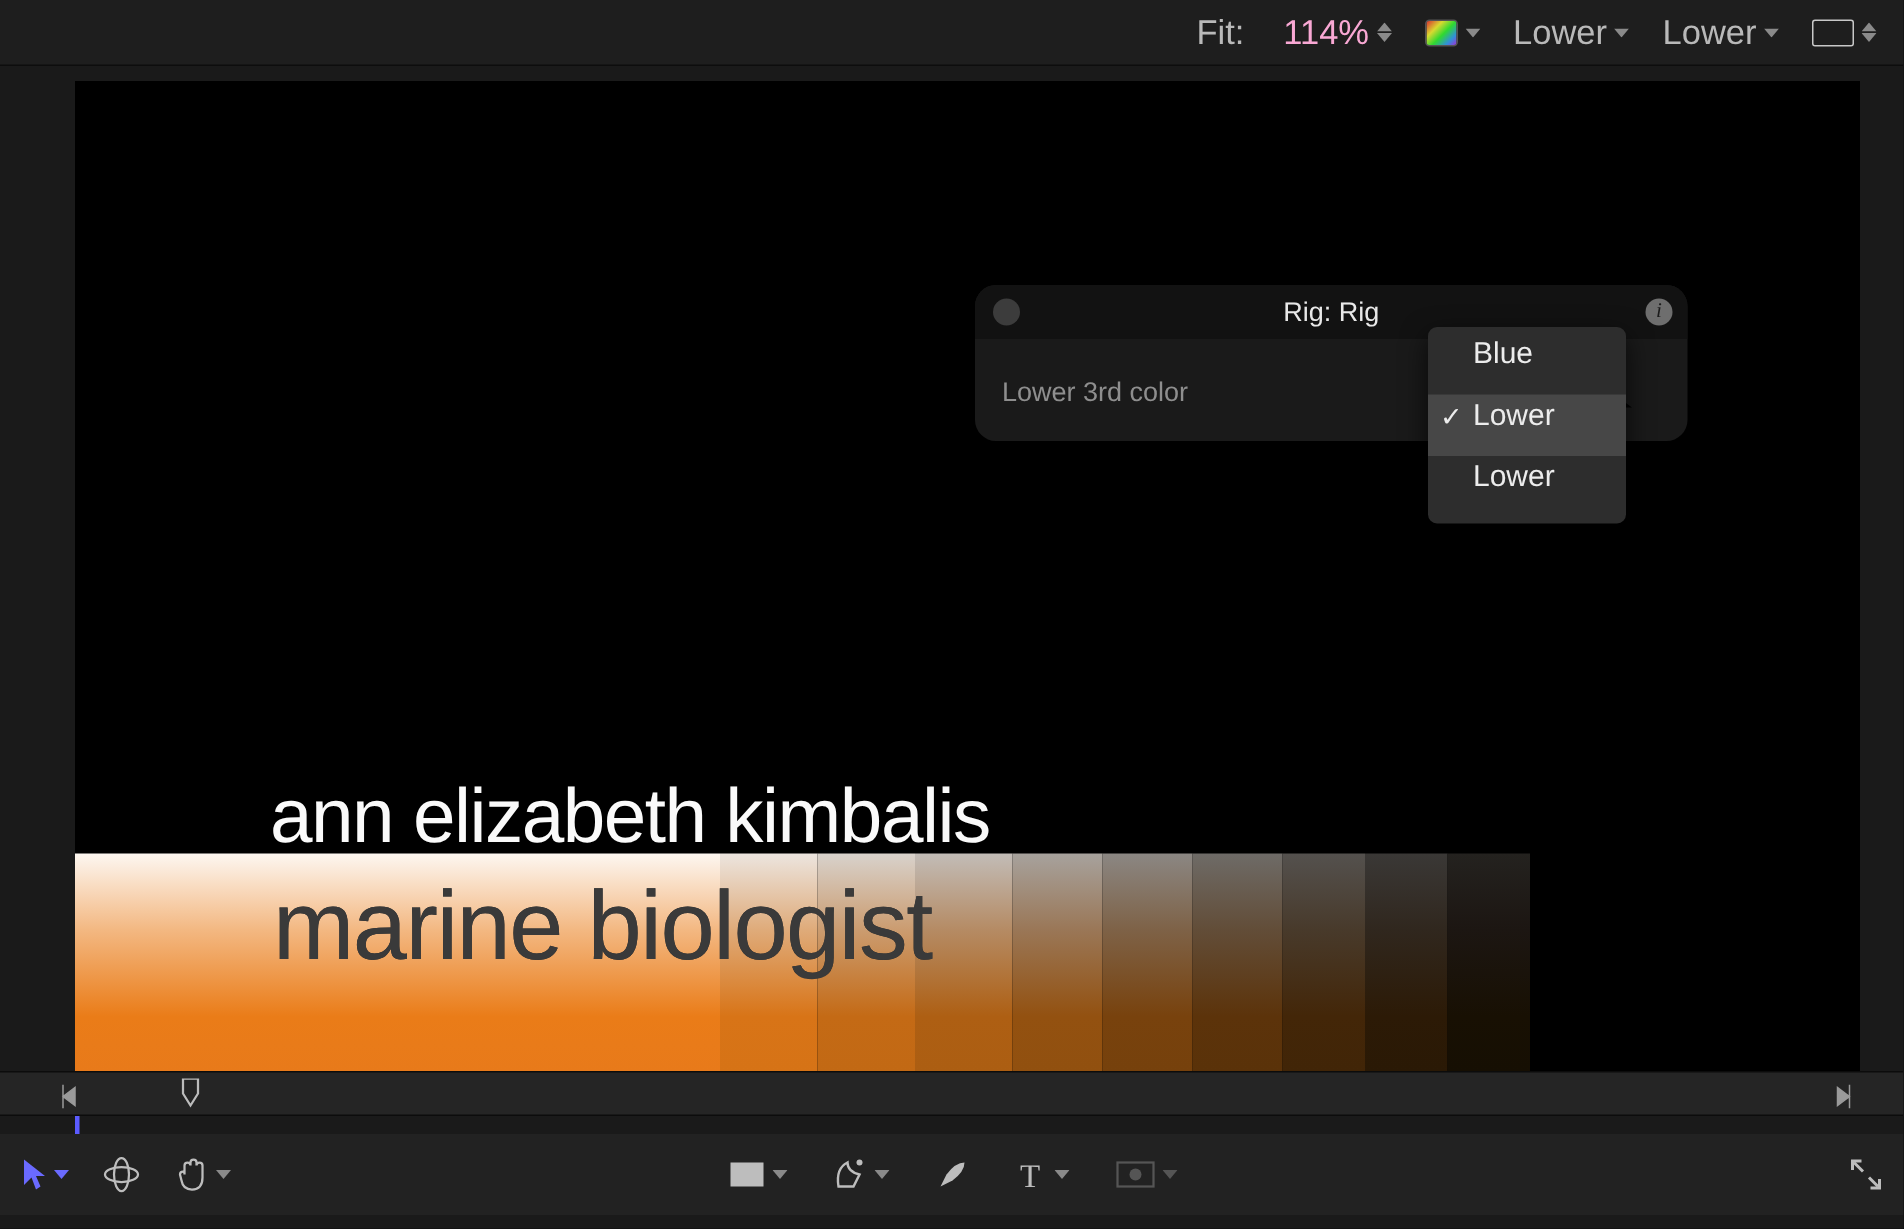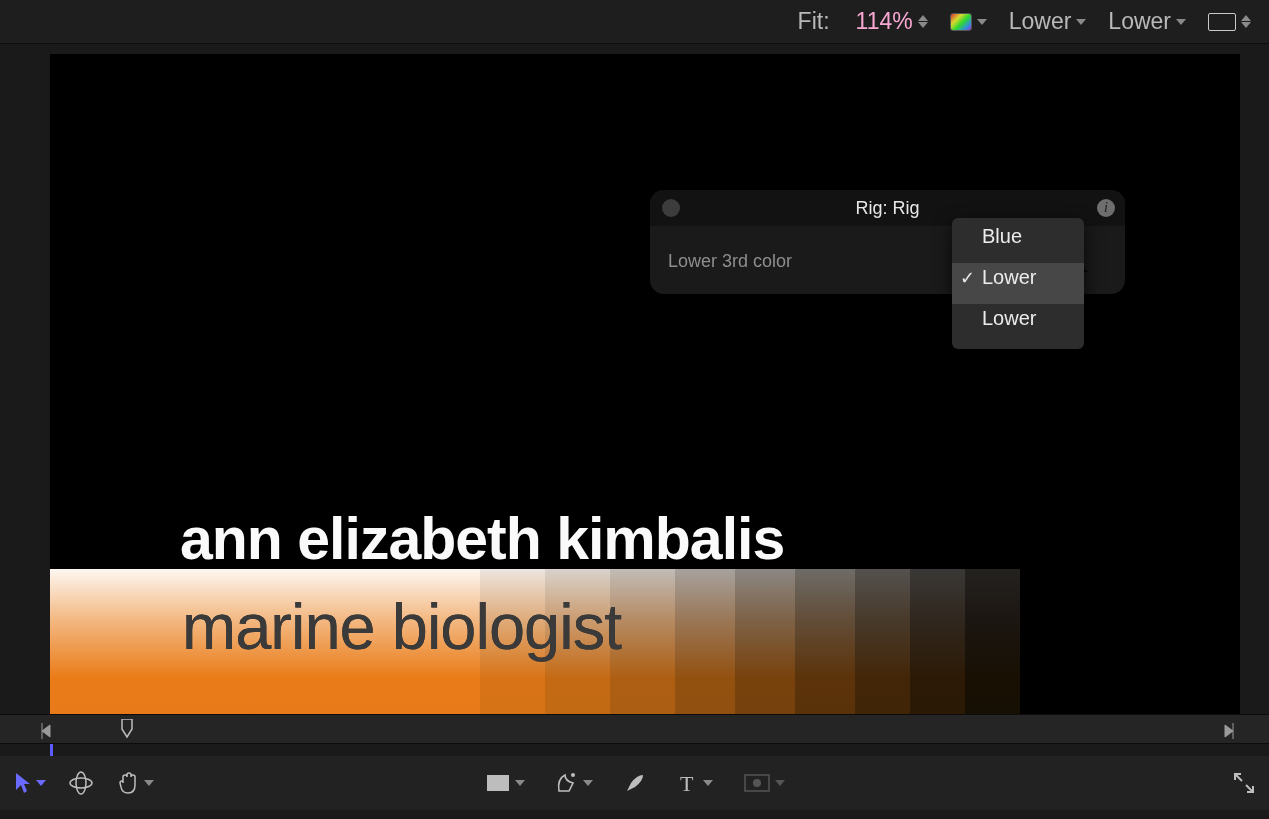--- a/index.html
+++ b/index.html
@@ -63,30 +63,30 @@
     height: 145px;
     display: flex;
   }
   .lt-step {
     flex: none;
     height: 100%;
   }
   .lt-name {
     position: absolute;
     left: 130px; bottom: 145px;
-    font-size: 59px;
-    font-weight: 700;
+    font-size: 51px;
+    font-weight: 400;
     letter-spacing: -1px;
     color: #fafafa;
     white-space: nowrap;
     line-height: 1.0;
   }
   .lt-title {
     position: absolute;
-    left: 132px; bottom: 55px;
+    left: 132px; bottom: 65px;
     font-size: 65px;
     font-weight: 300;
     letter-spacing: -1px;
     line-height: 1.0;
     background: linear-gradient(180deg,#2c2c2c 0%, #242424 100%);
     -webkit-background-clip: text;
     color: #3a3a3a;
     white-space: nowrap;
   }
   

